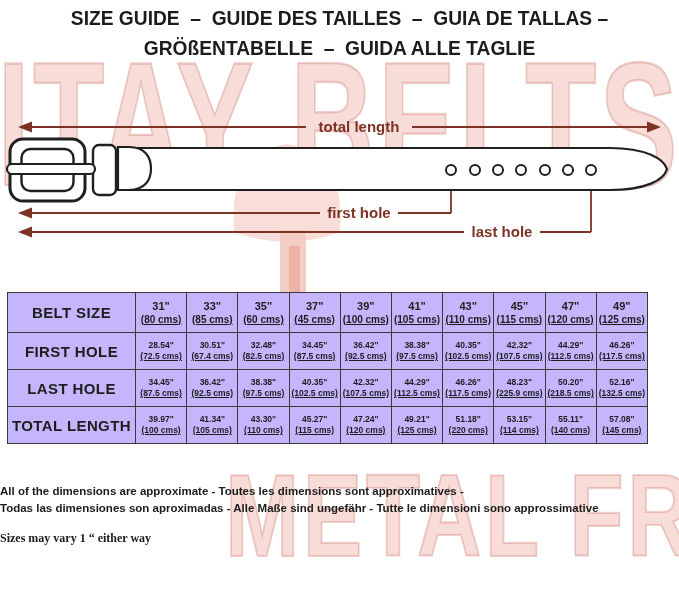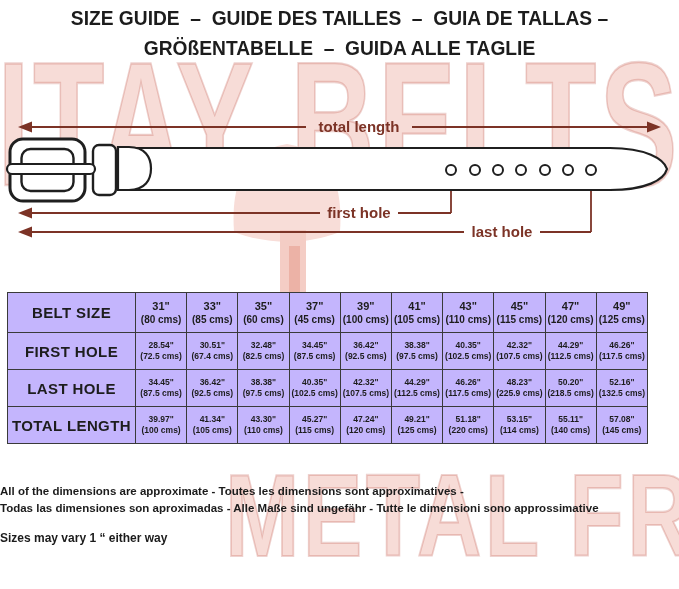--- a/index.html
+++ b/index.html
@@ -33,29 +33,29 @@
   }
   .size-table td{
     border:1.5px solid #3a3a3a;text-align:center;vertical-align:middle;
     padding:0;color:#1d1d1d;overflow:hidden;
   }
   .size-table .row-label{font-size:15px;font-weight:700;letter-spacing:0.4px;}
   .size-table tr{height:37px;}
   .size-table tr:first-child{height:40px;}
   .cell .in,.cell .cm{font-weight:700;}
   .cell .in{font-size:8.5px;line-height:11px;}
-  .cell .cm{font-size:8.5px;line-height:11px;}
+  .cell .cm{font-size:8.5px;line-height:11px;text-decoration:underline;}
   .cell.head .in{font-size:11px;line-height:13px;}
   .cell.head .cm{font-size:10px;line-height:13px;}
   
   .footer{
     position:absolute;z-index:2;top:483px;left:0;right:0;text-align:left;
     font-size:11.5px;font-weight:700;color:#1b1b1b;line-height:17px;
   }
-  .footer .note{margin-top:13px;font-size:12px;}
+  .footer .note{margin-top:13px;font-size:12px;font-family:Liberation Serif, serif;}
 </style>
 </head>
 <body>
 
 <div class="wm wm-top">ITAY BELTS</div>
 <div class="wm wm-bottom">METAL FREE</div>
 <svg class="wm-blob" width="679" height="589" viewBox="0 0 679 589">
   <path d="M234 232 C230 172 252 150 287 144 C322 150 344 172 340 232 C306 245 268 245 234 232 Z" fill="#f8ddd8"></path>
   <rect x="280" y="230" width="26" height="70" fill="#f4cdc5"></rect>
   <rect x="289" y="246" width="11" height="54" fill="#e9a89b" opacity="0.75"></rect>

